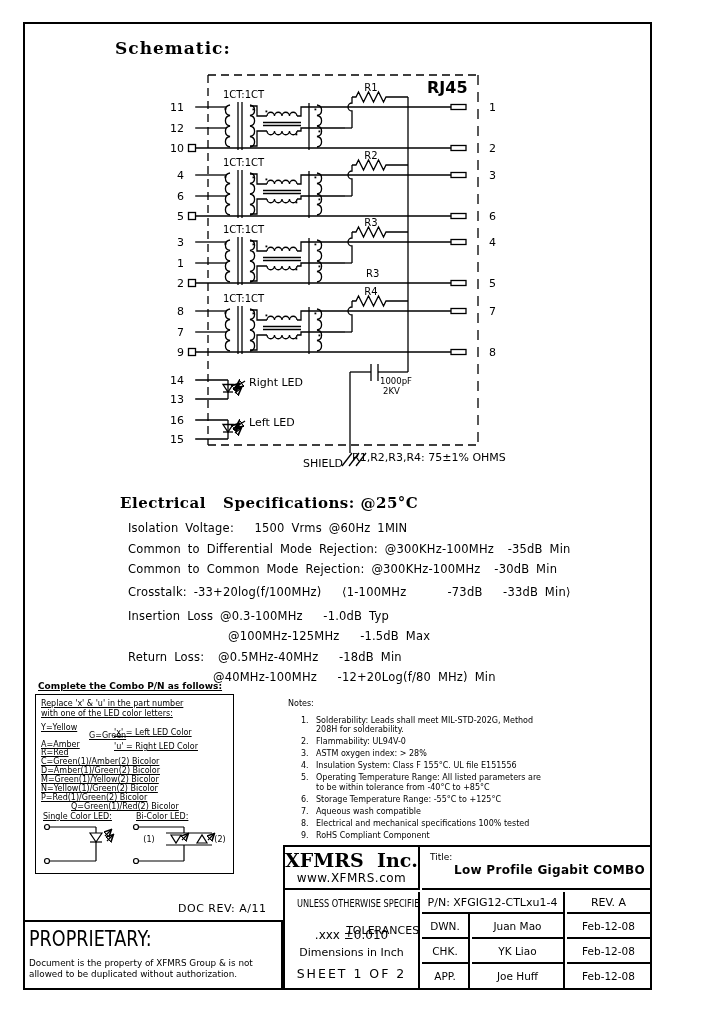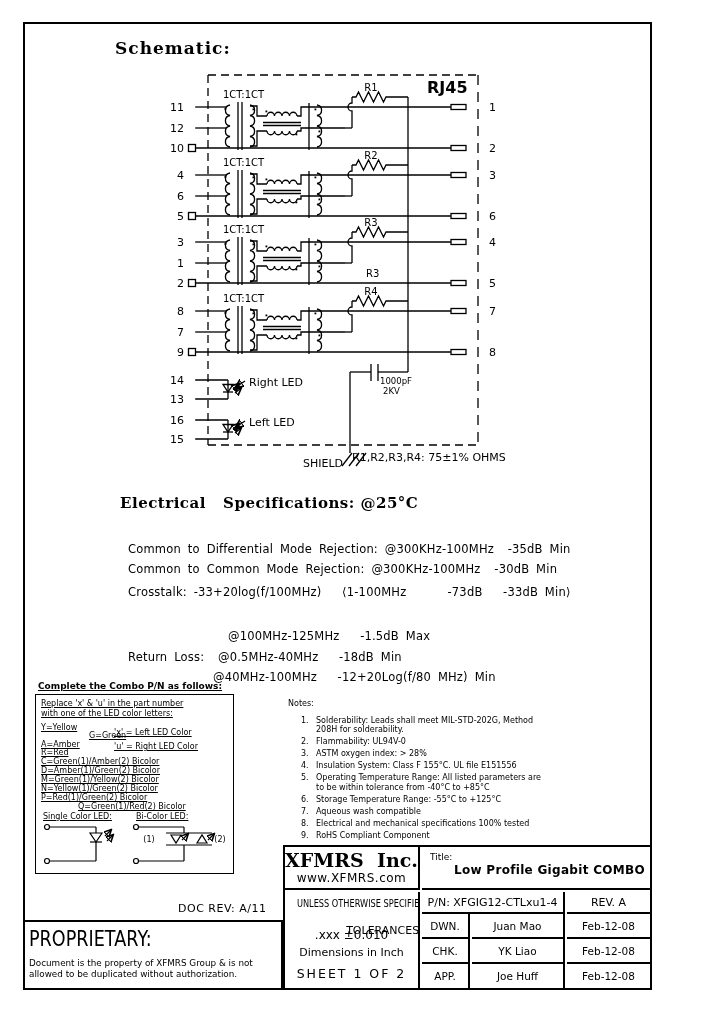--- a/index.html
+++ b/index.html
@@ -213,23 +213,25 @@
       <text x="380" y="384" font-size="8.5" text-anchor="start">1000pF</text>
       <text x="383" y="394" font-size="8.5" text-anchor="start">2KV</text>
       <text x="303" y="467" font-size="11" text-anchor="start">SHIELD</text>
       <text x="352" y="461" font-size="11" text-anchor="start">R1,R2,R3,R4:  75±1% OHMS</text>
       <text x="366" y="277" font-size="10" text-anchor="start">R3</text>
     </g>
 </svg>
 
 <div class="abs spec-head" style="left:120px;top:494px;">Electrical   Specifications: @25°C</div>
 <div class="spec-wrap" id="spec-wrap">
+    <div class="spec-line" style="top: 0px; left: 0px;">Isolation Voltage:   1500 Vrms @60Hz 1MIN</div>
     <div class="spec-line" style="top: 21px; left: 0px;">Common to Differential Mode Rejection: @300KHz-100MHz  -35dB Min</div>
     <div class="spec-line" style="top: 41px; left: 0px;">Common to Common Mode Rejection: @300KHz-100MHz  -30dB Min</div>
     <div class="spec-line" style="top: 64px; left: 0px;">Crosstalk: -33+20log(f/100MHz)   ⟨1-100MHz      -73dB   -33dB Min⟩</div>
+    <div class="spec-line" style="top: 88px; left: 0px;">Insertion Loss @0.3-100MHz   -1.0dB Typ</div>
     <div class="spec-line" style="top: 108px; left: 100px;">@100MHz-125MHz   -1.5dB Max</div>
     <div class="spec-line" style="top: 129px; left: 0px;">Return Loss:  @0.5MHz-40MHz   -18dB Min</div>
     <div class="spec-line" style="top: 149px; left: 85px;">@40MHz-100MHz   -12+20Log(f/80 MHz) Min</div>
   </div>
 
 <div class="abs combo-head" style="left:38px;top:681px;">Complete the Combo P/N as follows:</div>
 <div class="combo-box" id="combo-box">
   <svg id="ledsvg" viewBox="0 0 190 50">
     <g>
       <circle cx="8" cy="8" r="2.5"></circle>
@@ -266,21 +268,21 @@
     <div class="cb-txt" style="left: 5px; top: 36.3px; padding-left: 48px;">G=Green</div>
     <div class="cb-txt" style="left: 5px; top: 44.6px;">A=Amber</div>
     <div class="cb-txt" style="left: 5px; top: 52.9px;">R=Red</div>
     <div class="cb-txt" style="left: 78px; top: 33px;">'x' = Left LED Color</div>
     <div class="cb-txt" style="left: 78px; top: 47px;">'u' = Right LED Color</div>
     <div class="cb-txt" style="left: 5px; top: 62px;">C=Green(1)/Amber(2) Bicolor</div>
     <div class="cb-txt" style="left: 5px; top: 71px;">D=Amber(1)/Green(2) Bicolor</div>
     <div class="cb-txt" style="left: 5px; top: 80px;">M=Green(1)/Yellow(2) Bicolor</div>
     <div class="cb-txt" style="left: 5px; top: 89px;">N=Yellow(1)/Green(2) Bicolor</div>
     <div class="cb-txt" style="left: 5px; top: 98px;">P=Red(1)/Green(2) Bicolor</div>
-    <div class="cb-txt" style="left: 12px; top: 107px; padding-left: 30px;">Q=Green(1)/Red(2) Bicolor</div>
+    <div class="cb-txt" style="left: 5px; top: 107px; padding-left: 30px;">Q=Green(1)/Red(2) Bicolor</div>
     <div class="cb-txt" style="left: 7px; top: 117px;">Single Color LED:</div>
     <div class="cb-txt" style="left: 100px; top: 117px;">Bi-Color LED:</div>
   </div>
 
 <div class="notes-wrap">
   <div class="notes-head">Notes:</div>
   <div id="notes-list">
       <div class="note-item"><span class="note-num">1.</span><span>Solderability: Leads shall meet MIL-STD-202G, Method 208H for solderability.</span></div>
       <div class="note-item"><span class="note-num">2.</span><span>Flammability: UL94V-0</span></div>
       <div class="note-item"><span class="note-num">3.</span><span>ASTM oxygen index: &gt; 28%</span></div>

